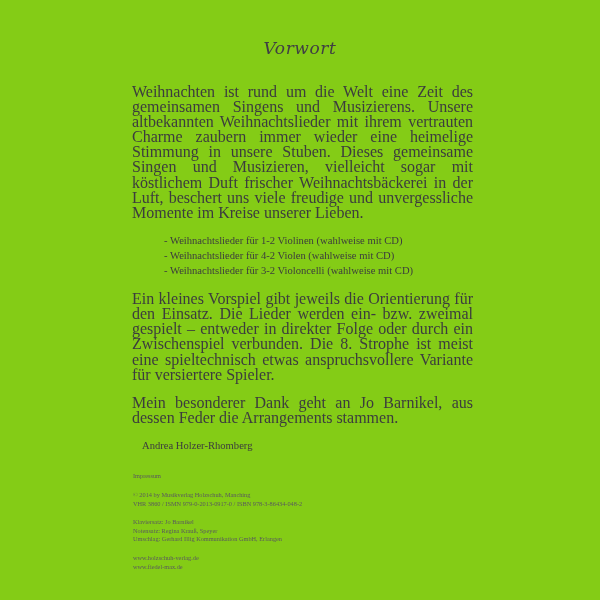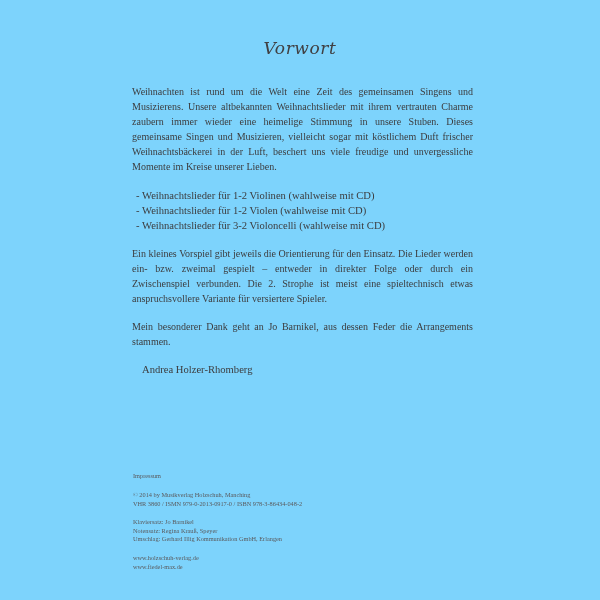--- a/index.html
+++ b/index.html
@@ -14,21 +14,21 @@
     position: relative;
     overflow: hidden;
     font-family: "Liberation Serif", "DejaVu Serif", serif;
     color: #3a3a3c;
     -webkit-font-smoothing: antialiased;
   }
 
   .page {
     position: absolute;
     inset: 0;
-    background: #7dd3fc;
+    background: #84cc16;
   }
 
   
   .doc-title {
     position: absolute;
     top: 38px;
     left: 0;
     width: 600px;
     text-align: center;
     font-family: "DejaVu Serif", "Liberation Serif", serif;
@@ -41,41 +41,42 @@
 
   
   .body-col {
     position: absolute;
     top: 84px;
     left: 132px;
     width: 341px;
   }
 
   .para {
-    font-size: 10px;
+    font-size: 16px;
     line-height: 15.1px;
     text-align: justify;
     color: #3c3c3e;
     margin: 0 0 13px 0;
     hyphens: manual;
   }
   .para:last-child { margin-bottom: 0; }
 
   .list-block {
     margin: 0 0 13px 0;
     padding: 0;
     list-style: none;
   }
   .list-block li {
     font-size: 10.6px;
     line-height: 15.1px;
     color: #3c3c3e;
     text-align: left;
     white-space: nowrap;
     padding-left: 4px;
+    margin-left: 28px;
   }
 
   .signature {
     font-size: 10.6px;
     line-height: 15.1px;
     color: #3c3c3e;
     margin: 6px 0 0 10px;
     font-family: Liberation Serif, serif;
   }
 
@@ -111,25 +112,25 @@
 
   <div class="doc-title">Vorwort</div>
 
   <div class="body-col">
 
     <p class="para">Weihnachten ist rund um die Welt eine Zeit des gemeinsamen Singens und Musizierens. Unsere altbekannten Weihnachtslieder mit ihrem vertrauten Charme zaubern immer wieder eine heimelige Stimmung in unsere Stuben. Dieses gemeinsame Singen und Musizieren, vielleicht sogar mit köstlichem Duft frischer Weihnachtsbäckerei in der Luft, beschert uns viele freudige und unvergessliche Momente im Kreise unserer Lieben.</p>
 
 
     <ul class="list-block">
       <li>- Weihnachtslieder für 1-2 Violinen (wahlweise mit CD)</li>
-      <li>- Weihnachtslieder für 1-2 Violen (wahlweise mit CD)</li>
+      <li>- Weihnachtslieder für 4-2 Violen (wahlweise mit CD)</li>
       <li>- Weihnachtslieder für 3-2 Violoncelli (wahlweise mit CD)</li>
     </ul>
 
-    <p class="para">Ein kleines Vorspiel gibt jeweils die Orientierung für den Einsatz. Die Lieder werden ein- bzw. zweimal gespielt – entweder in direkter Folge oder durch ein Zwischenspiel verbunden. Die 2. Strophe ist meist eine spieltechnisch etwas anspruchsvollere Variante für versiertere Spieler.</p>
+    <p class="para">Ein kleines Vorspiel gibt jeweils die Orientierung für den Einsatz. Die Lieder werden ein- bzw. zweimal gespielt – entweder in direkter Folge oder durch ein Zwischenspiel verbunden. Die 8. Strophe ist meist eine spieltechnisch etwas anspruchsvollere Variante für versiertere Spieler.</p>
 
     <p class="para">Mein besonderer Dank geht an Jo Barnikel, aus dessen Feder die Arrangements stammen.</p>
 
 
     <p class="signature">Andrea Holzer-Rhomberg</p>
 
   </div>
 
   <div class="imprint">
 

